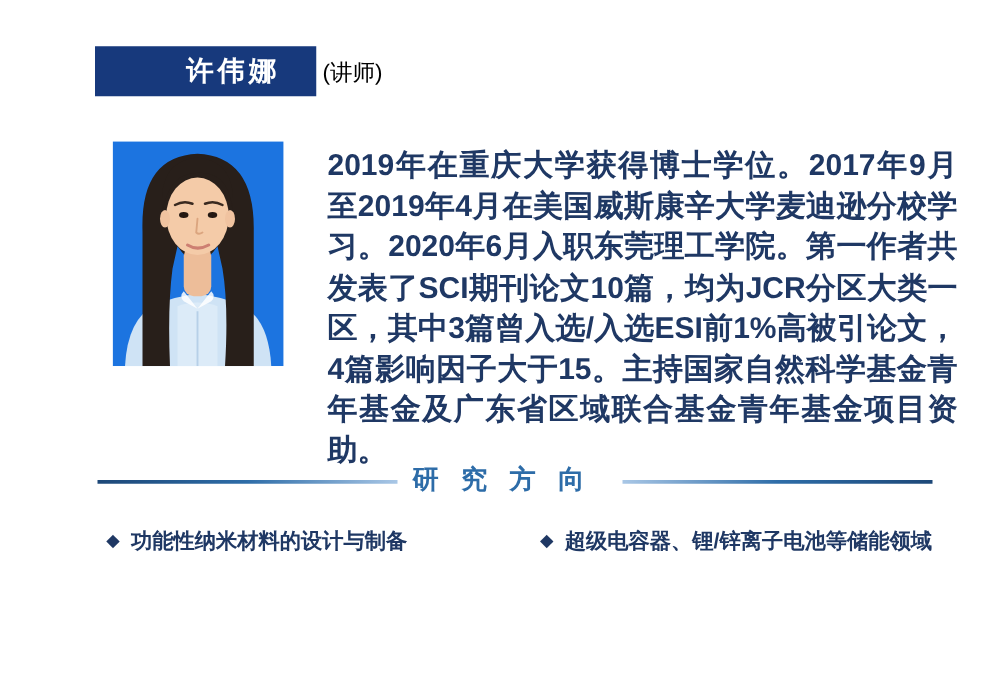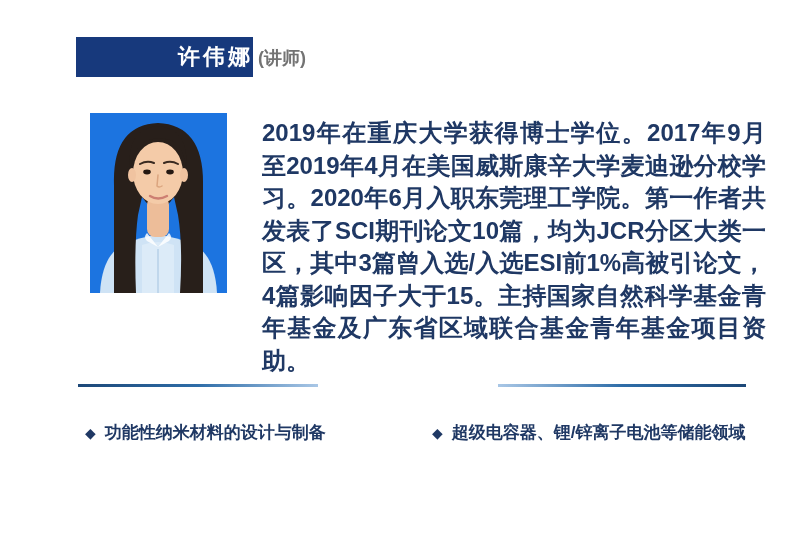--- a/index.html
+++ b/index.html
@@ -13,34 +13,34 @@
     background: #ffffff;
     overflow: hidden;
   }
 
   
   .name-badge {
     position: absolute;
     left: 76px; top: 37px;
     width: 177px; height: 40px;
     background: #17397c;
-    display: flex; align-items: center; justify-content: flex-end; padding-left: 44px;
+    display: flex; align-items: center; justify-content: center; padding-left: 44px;
   }
   .name-badge span {
     color: #ffffff;
     font-size: 22px;
     font-weight: bold;
     letter-spacing: 3px;
   }
   .title-text {
     position: absolute;
     left: 258px; top: 46px;
-    color: #737373;
+    color: #000000;
     font-size: 18px;
-    font-weight: bold;
+    font-weight: normal;
   }
 
   
   .photo {
     position: absolute;
     left: 90px; top: 113px;
     width: 137px; height: 180px;
     overflow: hidden;
   }
 
@@ -143,20 +143,21 @@
       <path d="M57 120 L68 134 L57 128 Q53 124 57 120 Z" fill="#ffffff" opacity="0.85"></path>
       <path d="M79 120 L68 134 L79 128 Q83 124 79 120 Z" fill="#ffffff" opacity="0.85"></path>
 
       <line x1="68" y1="136" x2="68" y2="180" stroke="#b7d0e8" stroke-width="1.5"></line>
     </svg>
   </div>
 
   <p class="bio">2019年在重庆大学获得博士学位。2017年9月至2019年4月在美国威斯康辛大学麦迪逊分校学习。2020年6月入职东莞理工学院。第一作者共发表了SCI期刊论文10篇，均为JCR分区大类一区，其中3篇曾入选/入选ESI前1%高被引论文，4篇影响因子大于15。主持国家自然科学基金青年基金及广东省区域联合基金青年基金项目资助。</p>
 
   <span class="divider left"></span>
+  <span class="section-title">研 究 方 向</span>
   <span class="divider right"></span>
 
   <div class="bullet-item first">
     <span class="diamond">◆</span>
     <span>功能性纳米材料的设计与制备</span>
   </div>
   <div class="bullet-item second">
     <span class="diamond">◆</span>
     <span>超级电容器、锂/锌离子电池等储能领域</span>
   </div>

